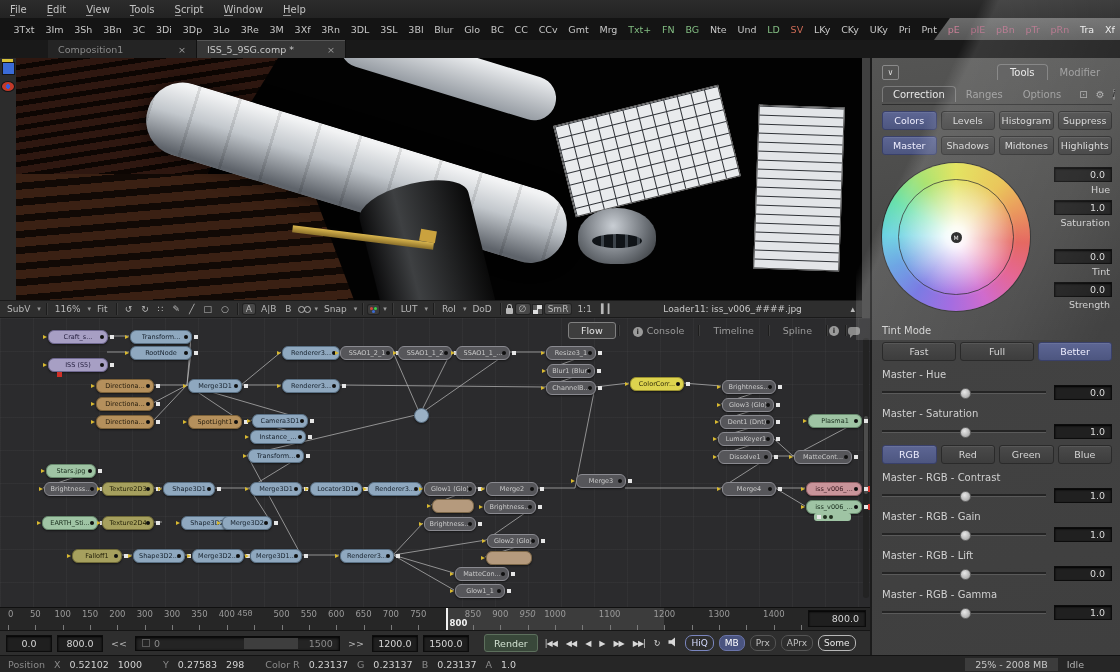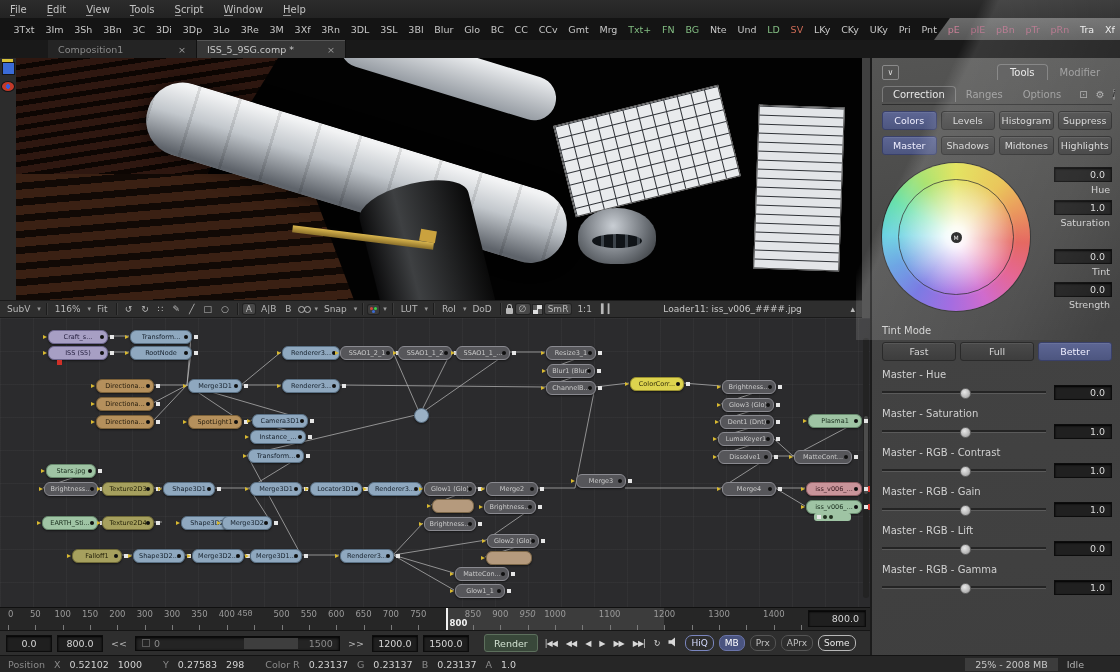--- a/index.html
+++ b/index.html
@@ -404,21 +404,21 @@
         <line x1="475" y1="170" x2="431" y2="187" stroke="#bdbdbd" stroke-width="1" opacity="0.7"></line>
         <line x1="538" y1="222" x2="485" y2="239" stroke="#bdbdbd" stroke-width="1" opacity="0.7"></line>
         <line x1="535" y1="188" x2="486" y2="222" stroke="#bdbdbd" stroke-width="1" opacity="0.7"></line>
         <line x1="420" y1="96" x2="247" y2="137" stroke="#bdbdbd" stroke-width="1" opacity="0.7"></line>
       </svg>
     <div id="nodes">
         <div class="node n-pu" style="left: 48px; top: 12px; width: 58px;">
           <span class="lbl">Craft_s...</span>
           <span class="dot"></span>
         </div>
-        <div class="node n-pu" style="left: 48px; top: 28px; width: 58px;">
+        <div class="node n-pu" style="left: 48px; top: 40px; width: 58px;">
           <span class="lbl">ISS (S5)</span>
           <span class="dot"></span>
           <span class="flag-red-below"></span>
         </div>
         <div class="node n-bl" style="left: 130px; top: 12px; width: 60px;">
           <span class="lbl">Transform...</span>
           <span class="dot"></span>
         </div>
         <div class="node n-bl" style="left: 130px; top: 28px; width: 60px;">
           <span class="lbl">RootNode</span>
@@ -631,20 +631,33 @@
           <span class="dot"></span>
         </div>
         <div class="node n-gy" style="left: 455px; top: 249px; width: 52px;">
           <span class="lbl">MatteCon...</span>
           <span class="dot"></span>
         </div>
         <div class="node n-gy" style="left: 455px; top: 266px; width: 48px;">
           <span class="lbl">Glow1_1</span>
           <span class="dot"></span>
         </div>
+      </div>
+    <div id="flow-tabs">
+        <span class="flow-tab active">Flow</span>
+        <span class="ft-sep"></span>
+        <span class="flow-tab"><span class="info-dot">i</span>Console</span>
+        <span class="ft-sep"></span>
+        <span class="flow-tab">Timeline</span>
+        <span class="ft-sep"></span>
+        <span class="flow-tab">Spline</span>
+        <span class="ft-sep"></span>
+        <span class="info-dot">i</span>
+        <span class="ft-sep"></span>
+        <span class="bubble-ic"></span>
       </div>
     <div id="flow-scroll"></div>
   </div>
 
   <div id="ruler">
       <div id="ruler-hl" style="left: 445.6px; width: 218.8px;"></div>
       <span class="rl-tick" style="left: 8px;"></span>
       <span class="rl-tick" style="left: 35.35px;"></span>
       <span class="rl-tick" style="left: 62.7px;"></span>
       <span class="rl-tick" style="left: 90.05px;"></span>
@@ -813,20 +826,26 @@
         <div class="slider-row">
           <div class="s-label">Master - Saturation</div>
           <div class="s-body">
             <div class="s-track">
               <div class="s-thumb"></div>
             </div>
             <div class="s-value">1.0</div>
           </div>
         </div>
       </div>
+    <div class="rp-btnrow" id="channel-buttons">
+        <span class="p-btn active">RGB</span>
+        <span class="p-btn">Red</span>
+        <span class="p-btn">Green</span>
+        <span class="p-btn">Blue</span>
+      </div>
     <div id="sliders-b">
         <div class="slider-row">
           <div class="s-label">Master - RGB - Contrast</div>
           <div class="s-body">
             <div class="s-track">
               <div class="s-thumb"></div>
             </div>
             <div class="s-value">1.0</div>
           </div>
         </div>

